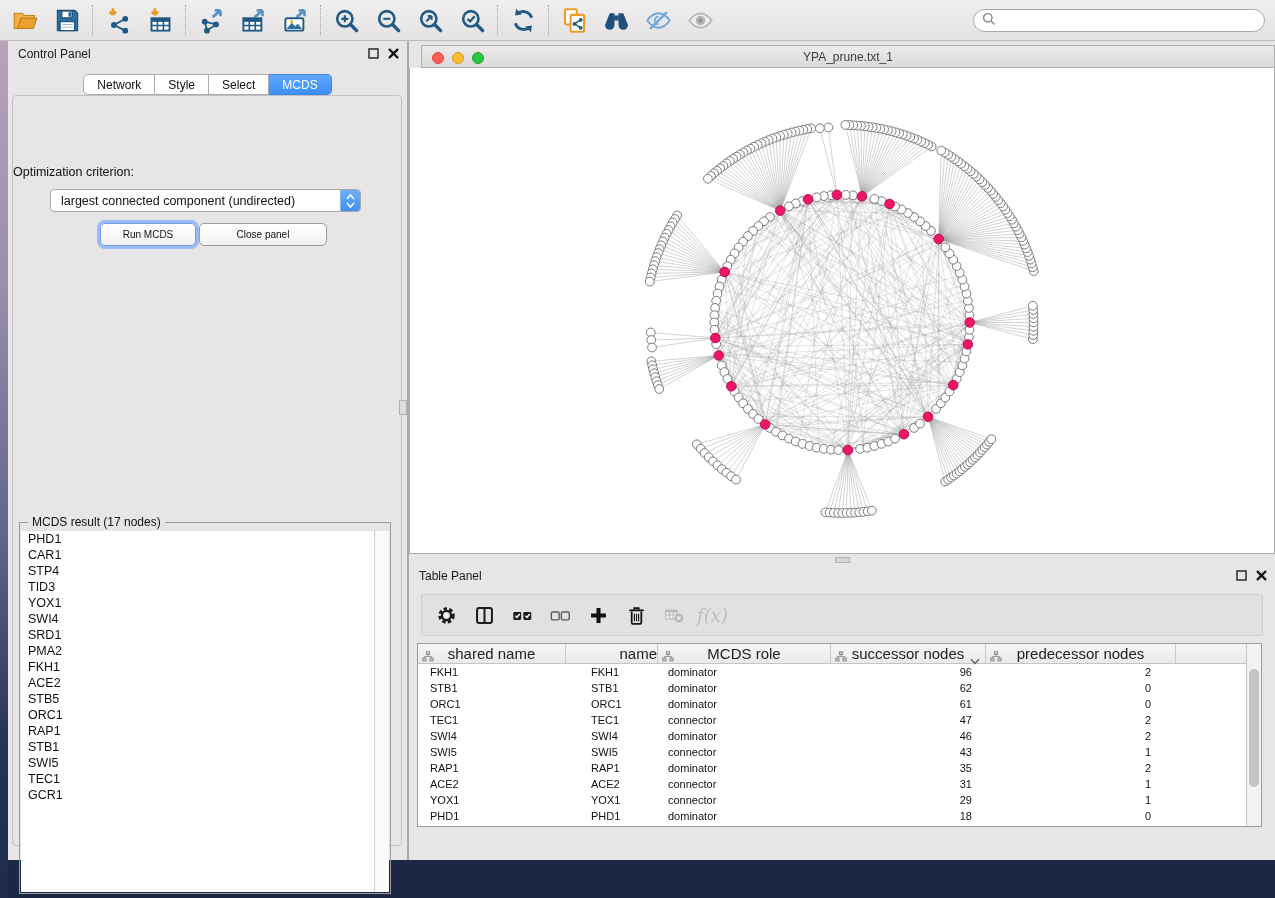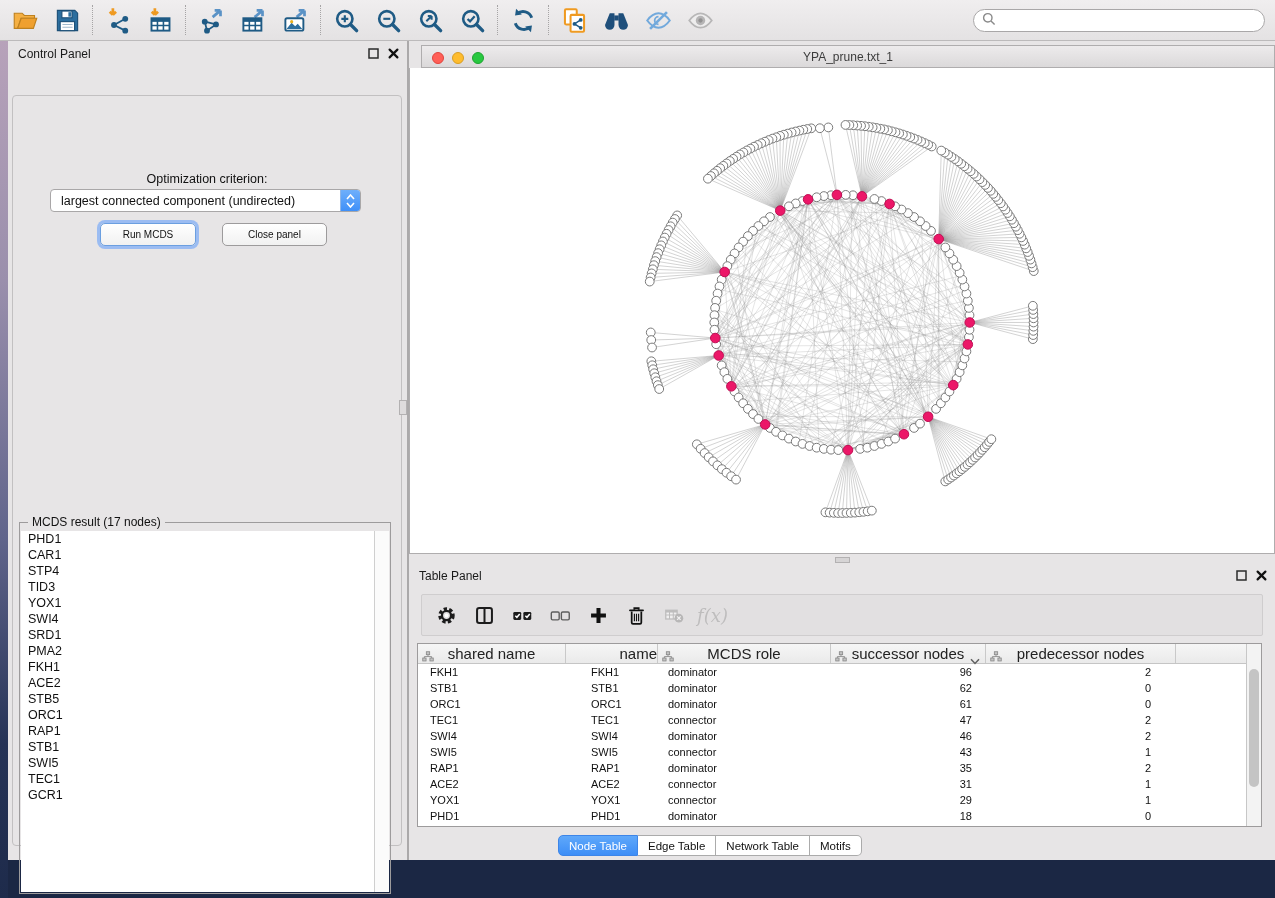--- a/index.html
+++ b/index.html
@@ -30,31 +30,31 @@
   .panel-btns { position:absolute; right:8px; top:7px; display:flex; gap:9px; align-items:center; }
   .panel-btns svg { width:11px; height:11px; display:block; }
   .cp-pane { position:absolute; left:4px; top:54px; right:5px; bottom:14px;
     border:1px solid #C2C0C1; border-radius:4px; background:#E7E5E6; }
   .cp-tabs { position:absolute; left:0; right:0; top:33px; display:flex; justify-content:center; z-index:2; }
   .seg-tab { height:21px; display:flex; align-items:center; padding:0 13px; background:#fff;
     border:1px solid #ABABAB; border-left-width:0; font-size:12px; }
   .seg-tab:first-child { border-left-width:1px; border-radius:5px 0 0 5px; }
   .seg-tab:last-child { border-radius:0 5px 5px 0; }
   .seg-tab.active { background:linear-gradient(#5FA8FA,#3D8EF7); color:#fff; border-color:#3D85E8; }
-  .opt-label { position:absolute; left:0; right:0; top:76px; text-align:center; font-size:12.5px; }
+  .opt-label { position:absolute; left:0; right:0; top:69px; font-size:12.5px; }
   .dropdown { position:absolute; left:37px; top:93px; width:311px; height:23px; background:#fff;
     border:1px solid #A9A7A8; border-radius:4px; display:flex; align-items:center; overflow:hidden; }
   .dropdown-text { flex:1; padding-left:10px; font-size:12.5px; white-space:nowrap; }
   .dropdown-stepper { width:20px; height:23px; background:linear-gradient(#71B1FB,#3D8EF8);
     border-left:1px solid #8FB6E8; display:flex; flex-direction:column; align-items:center; justify-content:center; gap:2px; }
   .dropdown-stepper svg { width:9px; height:6px; display:block; }
   .cp-btn { position:absolute; height:23px; background:linear-gradient(#FFFFFF,#F1F1F1);
     border:1px solid #9D9B9C; border-radius:5px; font-size:10px; display:flex; align-items:center; justify-content:center; }
   .run-btn { left:87px; top:127px; width:96px; border-color:#6B9FE0; box-shadow:0 0 0 3px rgba(92,154,251,.55); }
-  .closep-btn { left:209px; top:127px; width:105px; }
+  .closep-btn { left:186px; top:127px; width:128px; }
   .group-box { position:absolute; left:6px; top:426px; width:372px; height:372px; border:1px solid #9D9B9C; }
   .group-title { position:absolute; left:8px; top:-8px; background:#E7E5E6; padding:0 4px; font-size:12px; }
   .mcds-list { position:absolute; left:1px; top:8px; right:1px; bottom:1px; background:#fff; overflow:hidden; }
   .mcds-item { height:16px; line-height:16px; padding-left:7px; font-size:12.5px; }
   .list-scroll { position:absolute; right:1px; top:8px; bottom:1px; width:15px; background:#FBFBFB; border-left:1px solid #CFCFCF; }
 
   
   .v-splitter { position:absolute; left:407px; top:41px; width:2px; height:819px; background:#ABA9AA; }
   .v-handle { position:absolute; left:399px; top:400px; width:8px; height:15px; background:#DEDCDD; border:1px solid #B3B1B2; }
   .h-splitter { position:absolute; left:409px; top:557px; right:0; height:6px; background:#E7E5E6; }
@@ -307,20 +307,26 @@
             <div class="mcds-item">ORC1</div>
             <div class="mcds-item">RAP1</div>
             <div class="mcds-item">STB1</div>
             <div class="mcds-item">SWI5</div>
             <div class="mcds-item">TEC1</div>
             <div class="mcds-item">GCR1</div>
           </div>
         <div class="list-scroll"></div>
       </div>
     </div>
+    <div class="cp-tabs" id="cp-tabs">
+        <div class="seg-tab">Network</div>
+        <div class="seg-tab">Style</div>
+        <div class="seg-tab">Select</div>
+        <div class="seg-tab active">MCDS</div>
+      </div>
   </div>
 
   <div class="v-splitter"></div>
   <div class="v-handle"></div>
 
   <div class="network-window">
     <div class="nw-titlebar">
       <span class="lights">
         <span class="light red"></span>
         <span class="light yellow"></span>
@@ -811,21 +817,15 @@
             <div class="td c1" style="width: 92px;">PHD1</div>
             <div class="td c2" style="width: 173px;">dominator</div>
             <div class="td c3" style="width: 155px;">18</div>
             <div class="td c4" style="width: 190px;">0</div>
           </div>
         </div>
       <div class="tbl-scroll">
         <div class="tbl-thumb"></div>
       </div>
     </div>
-    <div class="tp-tabs" id="tp-tabs">
-        <div class="seg-tab active">Node Table</div>
-        <div class="seg-tab">Edge Table</div>
-        <div class="seg-tab">Network Table</div>
-        <div class="seg-tab">Motifs</div>
-      </div>
   </div>
 
 </div>
 
 </body></html>

